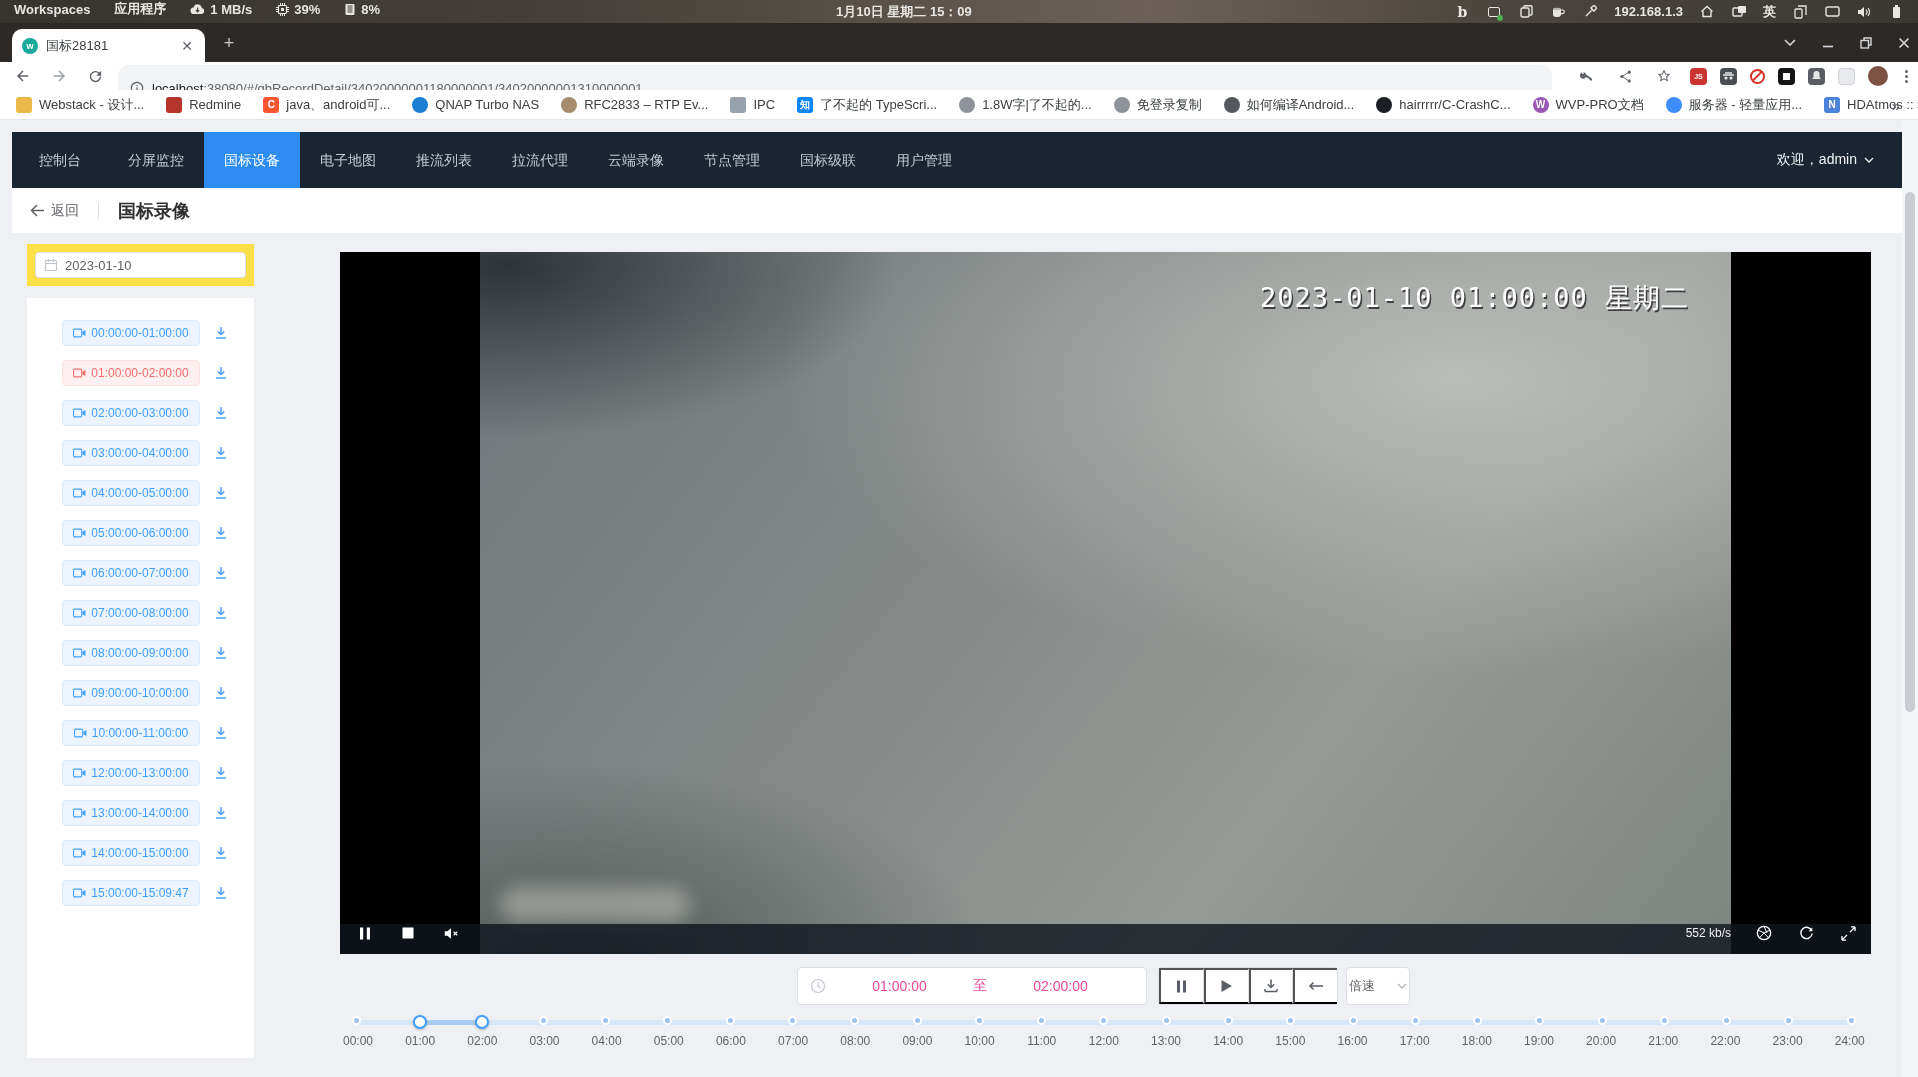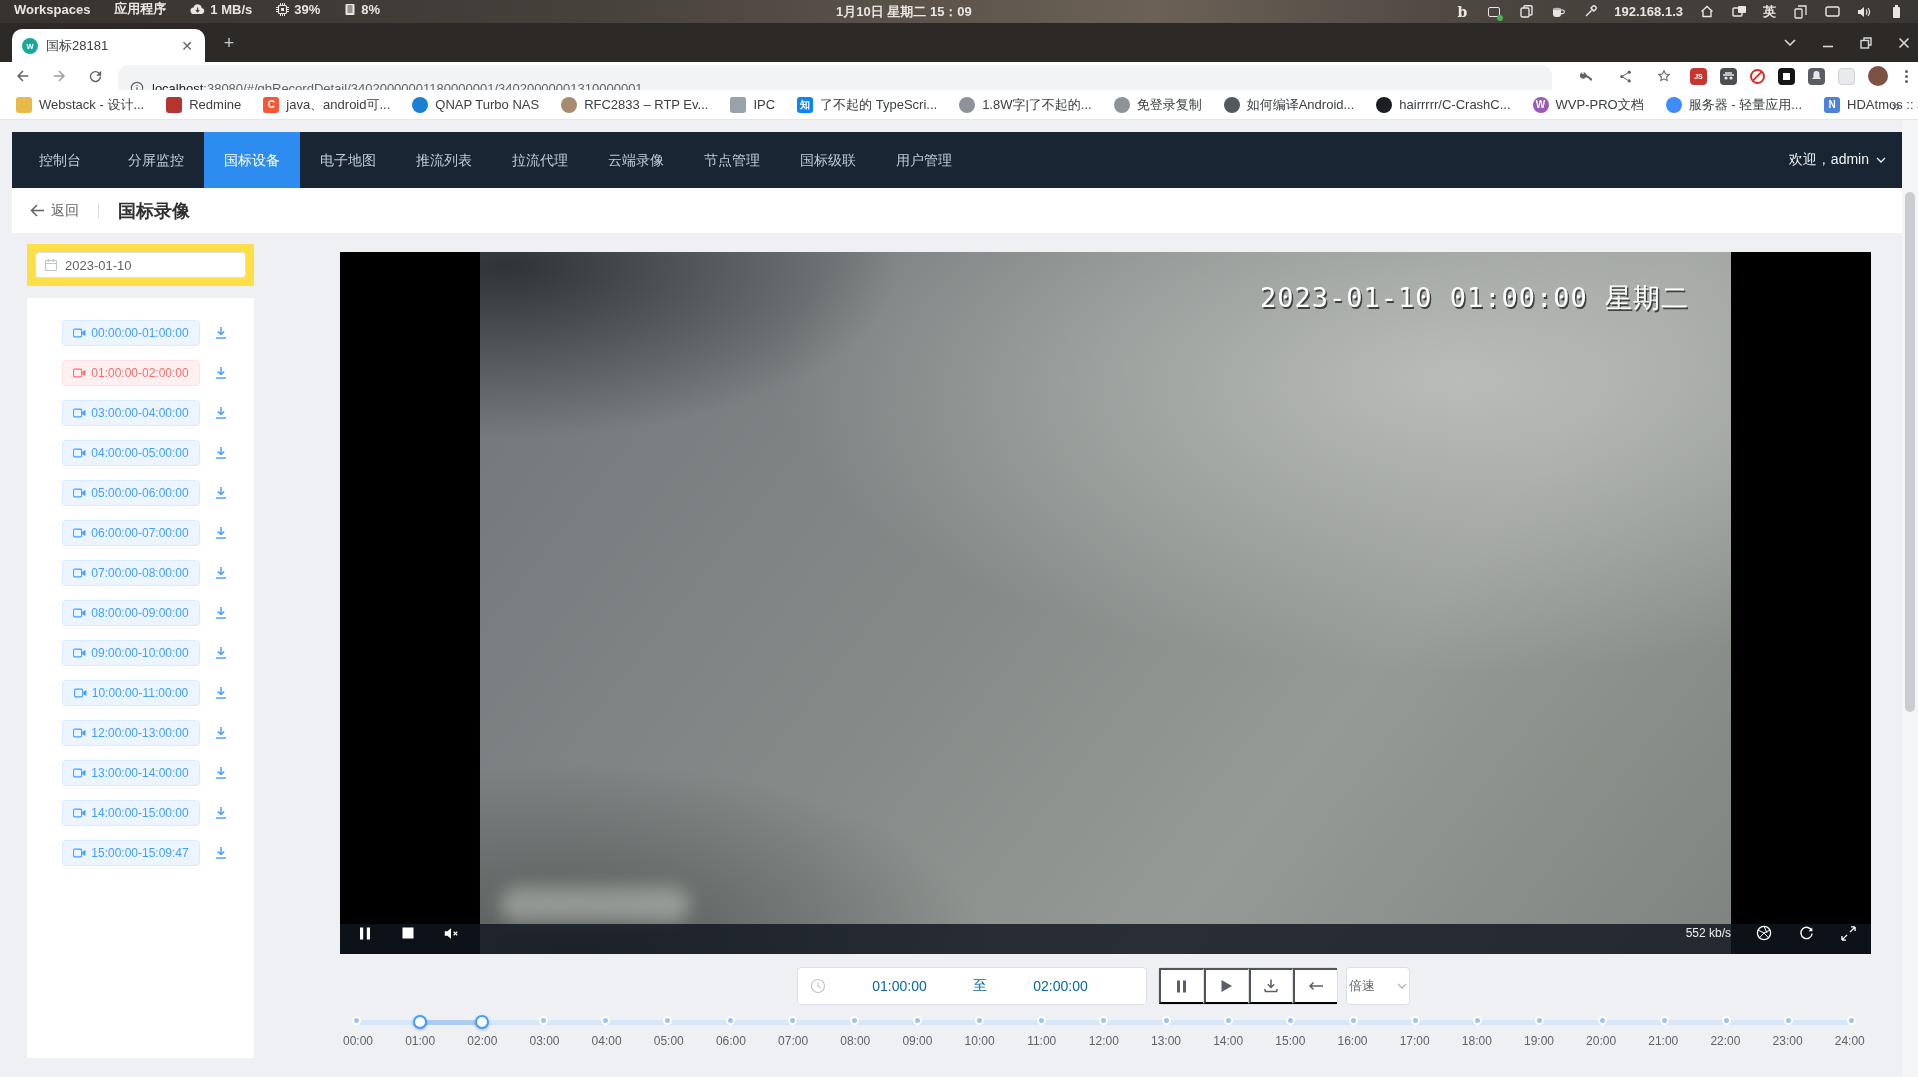--- a/index.html
+++ b/index.html
@@ -61,21 +61,21 @@
   .bm-overflow{position:absolute;right:18px;color:#5f6368;font-size:15px;}
 
   
   .page{position:absolute;left:0;top:120px;width:1918px;height:957px;background:#eef0f3;}
   .scrollbar{position:absolute;right:0;top:0;width:16px;height:957px;background:#f4f5f6;}
   .scroll-thumb{position:absolute;left:3px;top:72px;width:10px;height:520px;border-radius:5px;background:#c9ccd0;}
 
   .navbar{position:absolute;left:12px;top:12px;width:1890px;height:56px;background:#1a2533;display:flex;align-items:center;}
   .nav-tab{min-width:96px;height:56px;line-height:56px;text-align:center;font-size:14px;color:#c2cbd6;cursor:pointer;}
   .nav-tab.active{background:#2d8cf0;color:#fff;}
-  .nav-welcome{position:absolute;right:32px;top:0;height:56px;display:flex;align-items:center;gap:7px;color:#f0f4f8;font-size:14px;}
+  .nav-welcome{position:absolute;right:44px;top:0;height:56px;display:flex;align-items:center;gap:7px;color:#f0f4f8;font-size:14px;}
 
   .pageheader{position:absolute;left:12px;top:68px;width:1890px;height:45px;background:#fff;display:flex;align-items:center;}
   .back{display:flex;align-items:center;gap:6px;margin-left:18px;color:#606266;font-size:14px;cursor:pointer;}
   .hdr-divider{width:1px;height:16px;background:#dcdfe6;margin:0 19px;}
   .hdr-title{font-size:18px;font-weight:700;color:#303133;}
 
   
   .side-date{position:absolute;left:27px;top:124px;width:227px;height:42px;background:#fde047;
              display:flex;align-items:center;justify-content:center;}
   .date-input{width:211px;height:26px;border:1px solid #dcdfe6;border-radius:4px;background:#fff;
@@ -100,21 +100,21 @@
       filter:blur(9px);border-radius:18px;}
   .vbar{position:absolute;left:0;bottom:0;width:100%;height:30px;background:rgba(16,22,31,.82);
         display:flex;align-items:flex-start;color:#fff;}
   .vbar-left{display:flex;align-items:center;gap:25px;padding-left:16px;}
   .vbar-right{margin-left:auto;display:flex;align-items:center;gap:24px;padding-right:14px;}
   .vbtn{display:flex;align-items:center;justify-content:center;width:18px;height:18px;cursor:pointer;}
   .bitrate{font-size:12px;color:#f0f0f0;white-space:nowrap;}
 
   
   .rangepill{position:absolute;left:797px;top:847px;width:350px;height:38px;background:#fff;border:1px solid #dcdfe6;
-             border-radius:4px;display:flex;align-items:center;font-size:14px;color:#0369a1;padding:0 12px;}
+             border-radius:4px;display:flex;align-items:center;font-size:14px;color:#ec4899;padding:0 12px;}
   .rp-start,.rp-end{flex:1;text-align:center;}
   .btngroup{position:absolute;left:1158px;top:847px;width:180px;height:38px;background:#fff;border:1px solid #dcdfe6;
             border-radius:4px;display:flex;}
   .bg-btn{flex:1;display:flex;align-items:center;justify-content:center;border-right:1px solid #dcdfe6;
           color:#5a5e66;background:none;padding:0;cursor:pointer;}
   .bg-btn:last-child{border-right:none;}
   .speedbtn{position:absolute;left:1346px;top:847px;width:64px;height:38px;background:#fff;border:1px solid #dcdfe6;
             border-radius:4px;display:flex;align-items:center;justify-content:center;gap:22px;font-size:13px;color:#606266;cursor:pointer;}
 
   
@@ -499,20 +499,35 @@
             <span>01:00:00-02:00:00</span>
           </div>
           <button class="rec-dl">
             <svg width="16" height="16" viewBox="0 0 16 16">
               <path d="M8 2v7.2M4.8 6.4 8 9.6l3.2-3.2" stroke="currentColor" stroke-width="1.4" fill="none"></path>
               <path d="M3 13h10" stroke="currentColor" stroke-width="1.4"></path>
             </svg>
           </button>
         </div>
 
+        <div class="rec-row">
+          <div class="rec-chip">
+            <svg width="13" height="10" viewBox="0 0 16 12">
+              <rect x="0.7" y="1.2" width="10" height="9.6" rx="1.5" fill="none" stroke="currentColor" stroke-width="1.3"></rect>
+              <path d="M11.5 4.5 15.3 2.3v7.4L11.5 7.5z" fill="currentColor"></path>
+            </svg>
+            <span>02:00:00-03:00:00</span>
+          </div>
+          <button class="rec-dl">
+            <svg width="16" height="16" viewBox="0 0 16 16">
+              <path d="M8 2v7.2M4.8 6.4 8 9.6l3.2-3.2" stroke="currentColor" stroke-width="1.4" fill="none"></path>
+              <path d="M3 13h10" stroke="currentColor" stroke-width="1.4"></path>
+            </svg>
+          </button>
+        </div>
 
         <div class="rec-row">
           <div class="rec-chip">
             <svg width="13" height="10" viewBox="0 0 16 12">
               <rect x="0.7" y="1.2" width="10" height="9.6" rx="1.5" fill="none" stroke="currentColor" stroke-width="1.3"></rect>
               <path d="M11.5 4.5 15.3 2.3v7.4L11.5 7.5z" fill="currentColor"></path>
             </svg>
             <span>03:00:00-04:00:00</span>
           </div>
           <button class="rec-dl">

